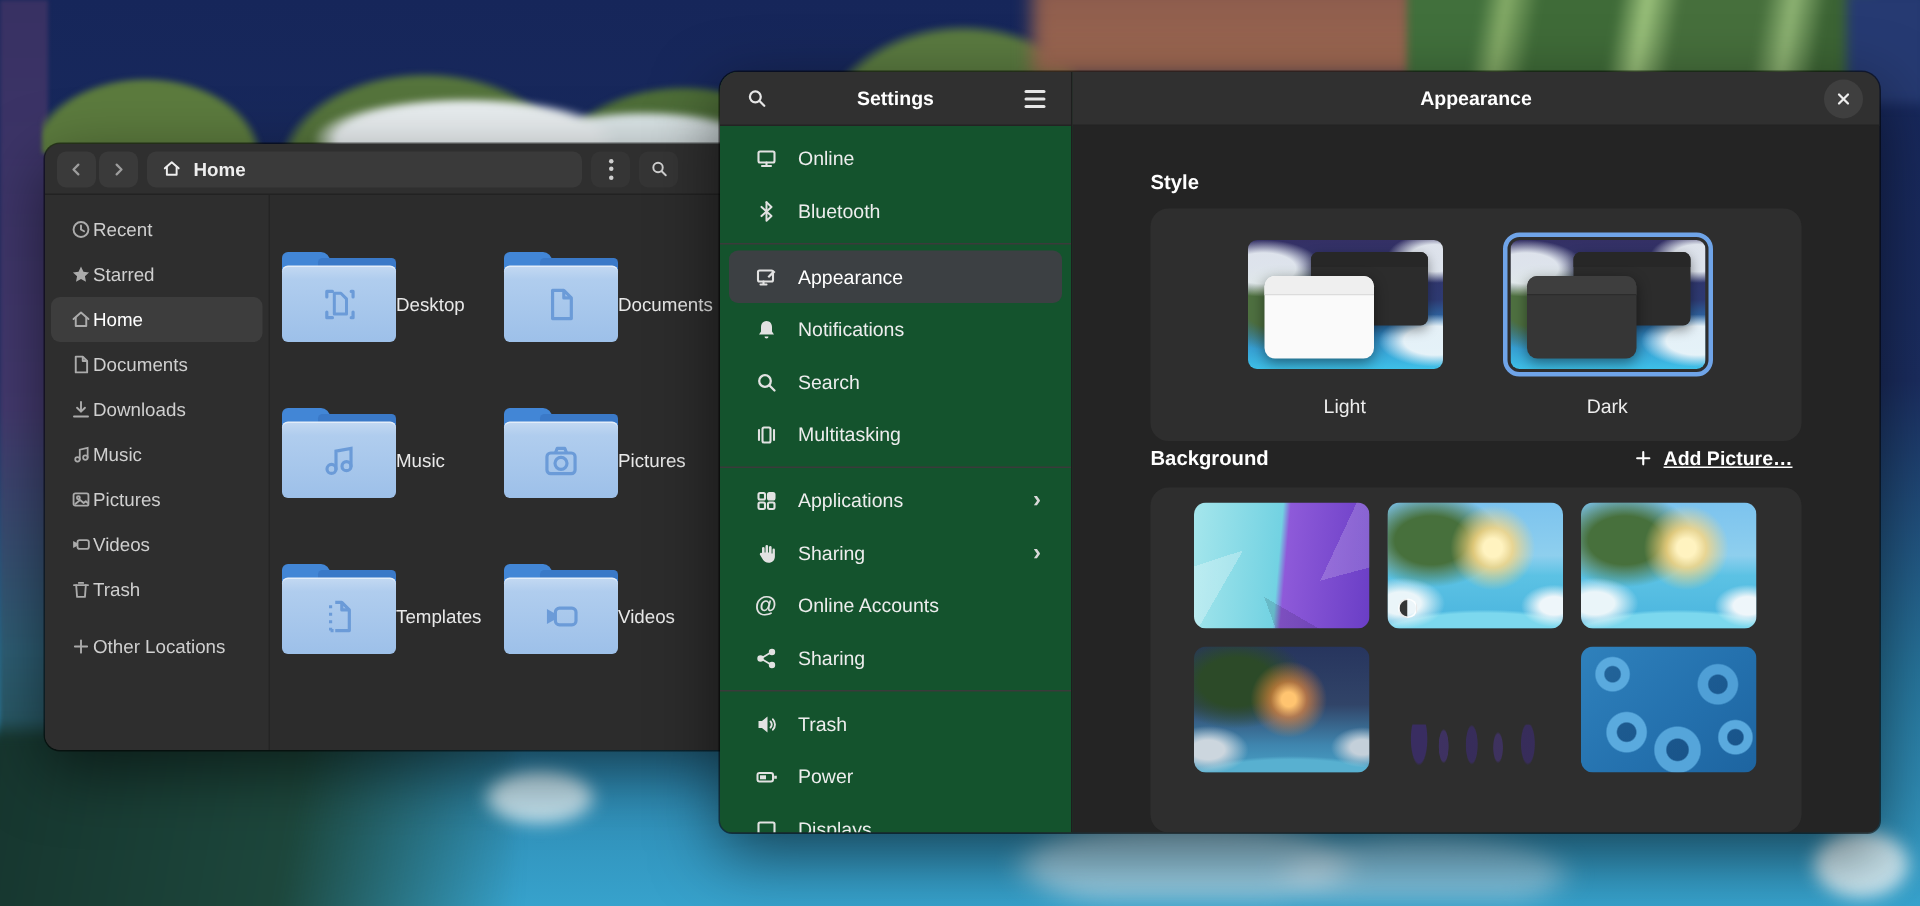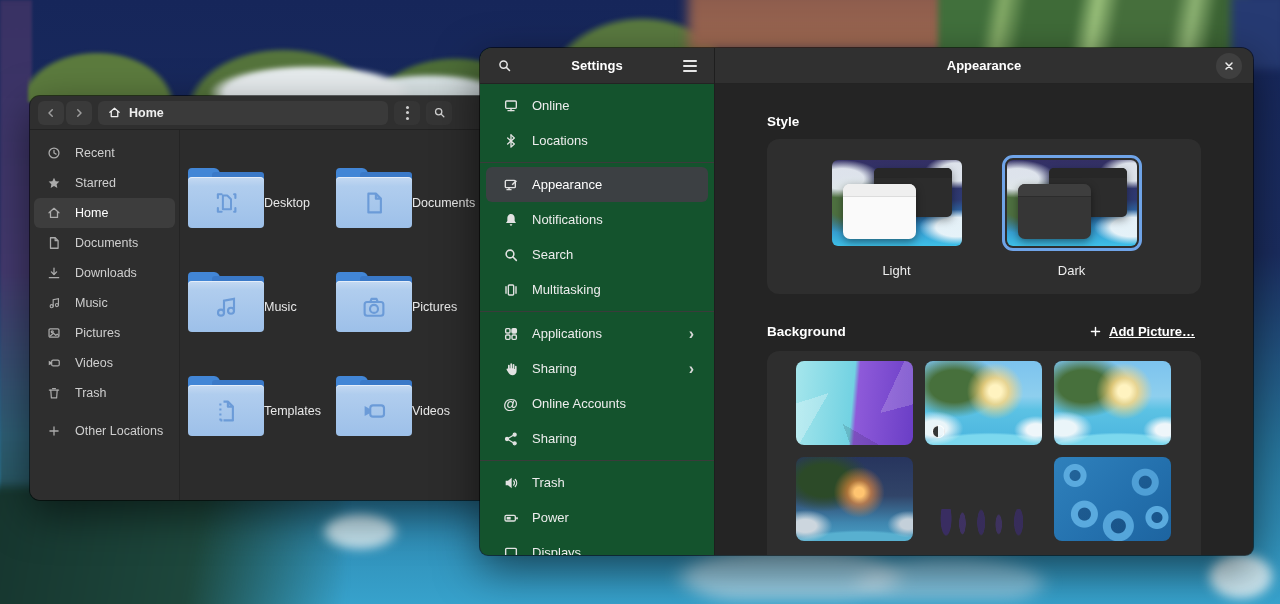--- a/index.html
+++ b/index.html
@@ -50,21 +50,21 @@
   .fbtn { width:26px; height:24px; border-radius:6px; background:#3a3a3a; color:#9d9d9d;
     display:flex; align-items:center; justify-content:center; }
   .path-btn { width:290px; height:24px; border-radius:6px; background:#3a3a3a; color:#eee;
     display:flex; align-items:center; gap:8px; padding:0 10px; font-size:12.5px; font-weight:700; }
   .flat-btn { width:26px; height:24px; border-radius:6px; background:#353535; color:#cfcfcf;
     display:flex; align-items:center; justify-content:center; }
   .kebab { display:flex; flex-direction:column; gap:2.5px; }
   .kebab i { width:3px; height:3px; border-radius:50%; background:#cfcfcf; }
   .files-body { flex:1; display:flex; min-height:0; }
   .files-sidebar { width:150px; background:#2e2e2e; border-right:1px solid #242424; padding-top:8px; flex:none; }
-  .fs-item { height:30px; display:flex; align-items:center; gap:13px; padding:0 6px 0 12px;
+  .fs-item { height:30px; display:flex; align-items:center; gap:0; padding:0 6px 0 12px;
     margin:0 4px; border-radius:6px; color:#cfcfcf; font-size:12.5px; }
   .fs-item .icon { color:#ababab; width:16px; }
   .fs-item.selected { background:#3d3d3d; color:#fff; }
   .fs-item.other { margin-top:8px; }
   .files-content { flex:1; background:#2c2c2c; padding:16px 0 0 8px;
     display:grid; grid-template-columns:148px 148px; grid-auto-rows:104px; align-content:start; }
   .folder-cell { display:flex; align-items:center; }
   .folder-icon { position:relative; width:76px; height:60px; }
   .folder-icon .tab { position:absolute; left:0; top:0; width:32px; height:14px; border-radius:4px 6px 0 0; background:#4286d6; }
   .folder-icon .tab2 { position:absolute; left:24px; top:4px; width:52px; height:10px; border-radius:3px 3px 0 0; background:#3a79c8; }
@@ -120,21 +120,21 @@
   .mini-win-front { position:absolute; left:9%; bottom:8%; width:56%; height:64%; border-radius:7px;
     box-shadow:0 3px 9px rgba(0,0,0,.45); }
   .mini-win-front.light { background:#fafafa; }
   .mini-win-front.light::before { content:""; position:absolute; left:0; right:0; top:0; height:22%;
     background:#efefef; border-bottom:1px solid #dcdcdc; border-radius:7px 7px 0 0; }
   .mini-win-front.dark { background:#363636; }
   .mini-win-front.dark::before { content:""; position:absolute; left:0; right:0; top:0; height:22%;
     background:#3e3e3e; border-bottom:1px solid #2c2c2c; border-radius:7px 7px 0 0; }
   .style-label { margin-top:12px; color:#ededed; font-size:13px; }
 
-  .bg-heading-row { margin-top:26px; display:flex; align-items:center; justify-content:space-between; }
+  .bg-heading-row { display:flex; align-items:center; justify-content:space-between; }
   .add-picture-btn { display:flex; align-items:center; gap:7px; color:#fff; font-size:13px; font-weight:700;
     padding:4px 6px; border-radius:6px;text-decoration:underline; }
   .bg-card { margin-top:8px; height:230px; background:#2e2e2e; border-radius:12px;
     padding:10px 0 0 29px; display:grid; grid-template-columns:repeat(3,117px); grid-auto-rows:96px; column-gap:12px; }
   .bg-thumb { position:relative; width:117px; height:84px; border-radius:8px; overflow:hidden; }
   .wp-badge { position:absolute; left:7px; bottom:7px; width:13px; height:13px; border-radius:50%;
     border:1.5px solid rgba(255,255,255,.9);
     background:linear-gradient(90deg, rgba(20,20,20,.85) 50%, rgba(255,255,255,.15) 50%); }
   .wp-geo { background:
     conic-gradient(from 210deg at 28% 38%, rgba(255,255,255,.28) 0 42deg, transparent 42deg),
@@ -466,21 +466,21 @@
             </span>
           <span>Online</span>
         </div>
         <div class="ss-item">
           <span class="icon">
               <svg width="16" height="16" viewBox="0 0 24 24" fill="none" stroke="currentColor" stroke-width="2" stroke-linecap="round" stroke-linejoin="round">
                 <path d="M12 2.8 V21.2 L17 16.6 L7 7.4"></path>
                 <path d="M7 16.6 L17 7.4 L12 2.8"></path>
               </svg>
             </span>
-          <span>Locations</span>
+          <span>Bluetooth</span>
         </div>
         <div class="ss-sep"></div>
 
         <div class="ss-item selected">
           <span class="icon">
               <svg width="16" height="16" viewBox="0 0 24 24" fill="none" stroke="currentColor" stroke-width="2.1" stroke-linecap="round" stroke-linejoin="round">
                 <rect x="3.5" y="5" width="15" height="11" rx="1.5"></rect>
                 <path d="M9 16 V19 M6 19 H12"></path>
                 <path d="M14.5 12.5 L21 6.5 L19 4.8 L13 11 Z" fill="currentColor" stroke="none"></path>
               </svg>

